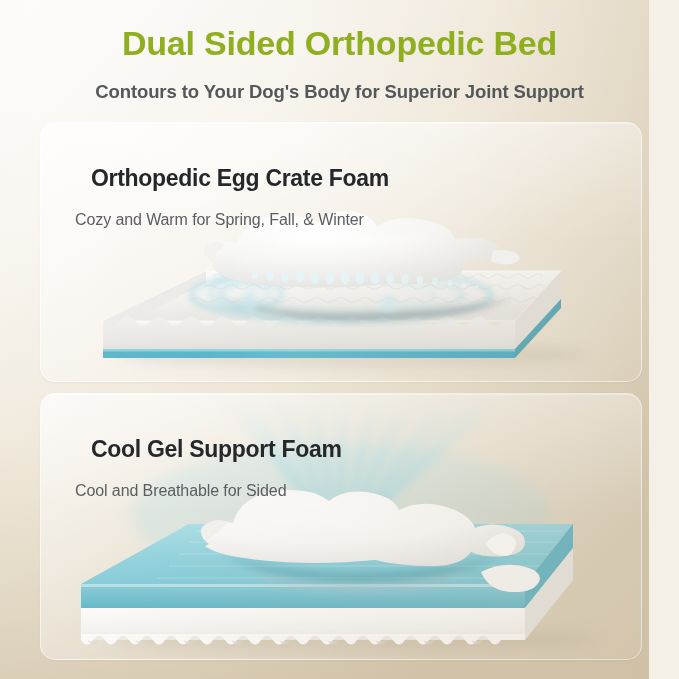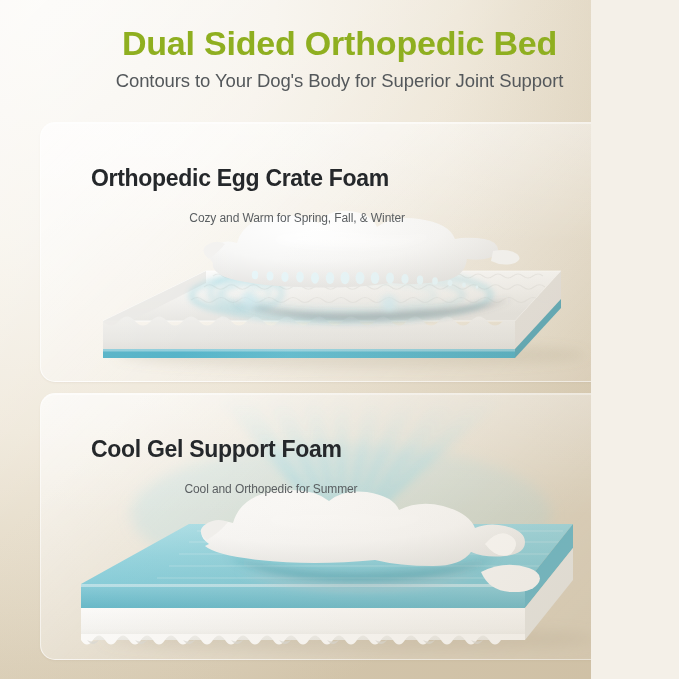--- a/index.html
+++ b/index.html
@@ -2,58 +2,58 @@
 <html><head>
 <meta charset="utf-8">
 <style>
   html,body{margin:0;padding:0;}
   body{
     width:679px;height:679px;overflow:hidden;
     font-family:"Liberation Sans","DejaVu Sans",sans-serif;
     background:#F4F0E8;
   }
   #stage{
-    position:relative;width:591px;height:679px;overflow:hidden;
+    position:relative;width:649px;height:679px;overflow:hidden;
     background:
       radial-gradient(120% 110% at 8% 0%, #FAF8F4 0%, #F6F2EA 32%, #EFE8DA 58%, #E2D8C4 82%, #D6C9B0 100%);
   }
   #stage:after{
     content:"";position:absolute;inset:0;pointer-events:none;
     background:linear-gradient(135deg, rgba(255,255,255,.55) 0%, rgba(255,255,255,0) 42%, rgba(191,172,140,.28) 100%);
   }
 
   
   .header{position:absolute;left:0;top:24px;width:679px;text-align:center;z-index:4;}
   .title{
     font-size:34px;font-weight:bold;letter-spacing:-0.2px;
     color:#8FAF20;line-height:1.12;margin:0;
   }
   .subtitle{
-    margin:8px 0 0 0;font-size:18.5px;font-weight:400;
+    margin:19px 0 0 0;font-size:18.5px;font-weight:700;
     color:#54585B;letter-spacing:-0.1px;
   }
 
   
   .card{
     position:absolute;left:40px;width:600px;
     border-radius:15px;
     background:linear-gradient(135deg, rgba(255,255,255,.58) 0%, rgba(255,255,255,.30) 45%, rgba(255,255,255,.12) 100%);
     border:1px solid rgba(255,255,255,.75);
     box-shadow:0 1px 2px rgba(150,132,104,.10), inset 0 1px 0 rgba(255,255,255,.55);
     overflow:hidden;
   }
   #card-one{top:122px;height:258px;}
   #card-two{top:393px;height:265px;}
 
   .card-head{position:absolute;left:34px;top:26px;z-index:3;}
   .card-title{
     margin:16px;font-size:23px;font-weight:bold;color:#25282B;letter-spacing:-0.3px;
   }
   .card-sub{
-    margin:19px 0 0 0;font-size:12px;font-weight:300;color:#5A5E61;letter-spacing:-0.1px;text-align:right;
+    margin:19px 0 0 0;font-size:16px;font-weight:300;color:#5A5E61;letter-spacing:-0.1px;
   }
 
   
   .scene{position:absolute;left:0;right:0;bottom:0;height:100%;}
   .scene svg{position:absolute;left:0;top:0;width:100%;height:100%;display:block;}
 
   
   .gloss{
     position:absolute;left:0;top:0;width:100%;height:46%;
     background:linear-gradient(180deg, rgba(255,255,255,.35), rgba(255,255,255,0));
@@ -194,21 +194,21 @@
           <path d="M232,116 q42,-12 86,-4 q40,7 72,0 q-30,14 -78,12 q-52,2 -80,-8 Z" fill="rgba(255,255,255,.55)" filter="url(#soft1)"></path>
         </g>
       </svg>
       <div class="gloss"></div>
     </div>
   </div>
 
   <div class="card" id="card-two">
     <div class="card-head">
       <p class="card-title">Cool Gel Support Foam</p>
-      <p class="card-sub">Cool and Orthopedic for Summer</p>
+      <p class="card-sub">Cool and Breathable for Sided</p>
     </div>
 
     <div class="scene">
       <svg viewBox="0 0 600 265" preserveAspectRatio="none" aria-hidden="true">
         <defs>
           <linearGradient id="gelTop2" x1="0.1" y1="0" x2="0.6" y2="1">
             <stop offset="0%" stop-color="#AFE2EB"></stop>
             <stop offset="45%" stop-color="#93D5E1"></stop>
             <stop offset="100%" stop-color="#7CC9D8"></stop>
           </linearGradient>

